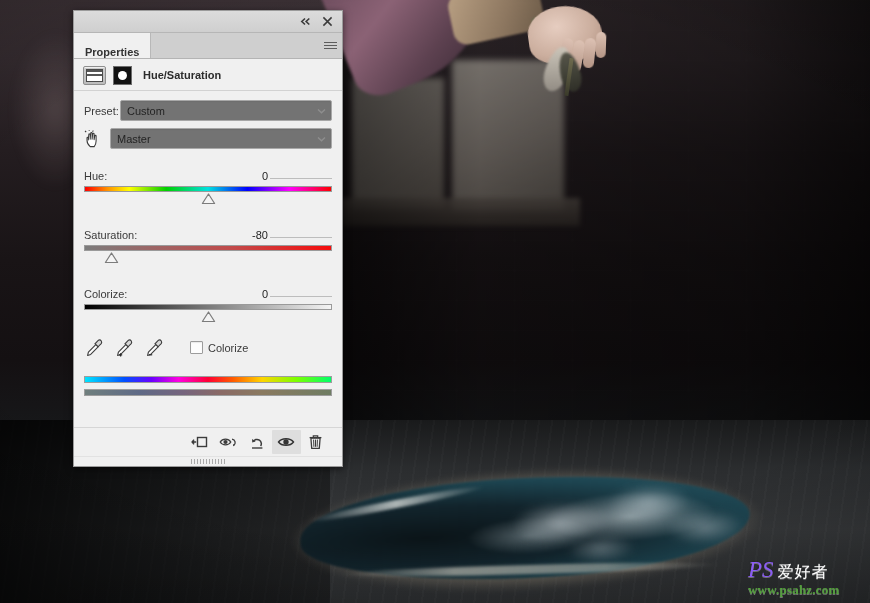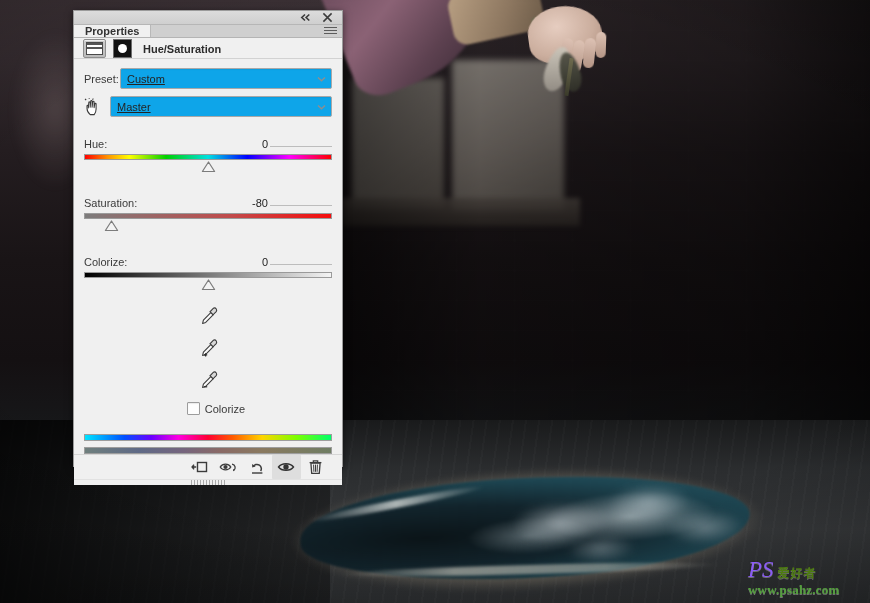--- a/index.html
+++ b/index.html
@@ -162,21 +162,21 @@
   }
   #watermark .wm-top{
     display:flex;align-items:baseline;gap:4px;line-height:1;
   }
   #watermark .wm-ps{
     font-family:"Liberation Serif","DejaVu Serif",serif;
     font-weight:normal;font-size:23px;font-style:italic;
     color:#8b5cf6;text-shadow:0 1px 0 rgba(255,255,255,.35),0 0 2px rgba(0,0,0,.5);
   }
   #watermark .wm-cn{
-    font-size:12px;font-weight:bold;color:#4d7c0f;letter-spacing:1px;
+    font-size:16px;font-weight:normal;color:#ffffff;letter-spacing:1px;
     text-shadow:0 1px 0 rgba(255,255,255,.3);
   }
   #watermark .wm-url{
     font-family:"Liberation Serif","DejaVu Serif",serif;
     font-size:13px;font-weight:bold;color:#54a03d;letter-spacing:.2px;
     text-shadow:0 1px 0 rgba(255,255,255,.35);margin-top:1px;
   }
 
   
   #panel{
@@ -245,25 +245,24 @@
   }
   .mask-thumb i{display:block;width:9px;height:9px;border-radius:50%;background:#fff;}
   .adj-title{font-size:11px;font-weight:bold;color:#2b2b2b;margin-left:4px;}
 
   
   .panel-body{flex:1;padding:9px 10px 0 10px;background:#f0f0f0;}
 
   .row{display:flex;align-items:center;height:21px;margin-bottom:7px;}
   .row-label{width:36px;font-size:11px;color:#3a3a3a;}
   .select{
-    flex:1;height:19px;background:#0ea5e9;border:1px solid #a8a8a8;
+    flex:1;height:19px;background:#737373;border:1px solid #a8a8a8;
     border-radius:2px;display:flex;align-items:center;
     padding:0 6px;font-size:11px;color:#242424;position:relative;cursor:pointer;
     box-shadow:inset 0 1px 1px rgba(0,0,0,.05);
-    text-decoration:underline;
   }
   .select .caret{
     position:absolute;right:5px;top:50%;transform:translateY(-50%);
     width:9px;height:6px;
   }
   .select .caret svg{display:block;}
 
   .hand-icon{
     width:26px;height:20px;display:flex;align-items:center;justify-content:flex-start;cursor:pointer;
   }
@@ -299,21 +298,21 @@
     background:linear-gradient(to right,#000000,#8d8d8d 58%,#f4f4f4 100%);
   }
   .thumb{
     position:absolute;top:7px;width:15px;height:12px;margin-left:-7px;
     cursor:pointer;
   }
   .thumb svg{display:block;}
 
   
   .tools-row{
-    display:flex;align-items:center;gap:13px;margin-top:12px;padding-left:2px;flex-direction:column;
+    display:flex;align-items:center;gap:13px;margin-top:12px;padding-left:2px;
   }
   .dropper{width:17px;height:19px;cursor:pointer;}
   .dropper svg{display:block;}
   .cbox-wrap{display:flex;align-items:center;gap:5px;margin-left:14px;cursor:pointer;}
   .cbox{
     width:11px;height:11px;background:#fdfdfd;border:1px solid #9c9c9c;border-radius:1px;
     box-shadow:inset 0 1px 1px rgba(0,0,0,.08);
   }
   .cbox-label{font-size:11px;color:#3a3a3a;}
 

